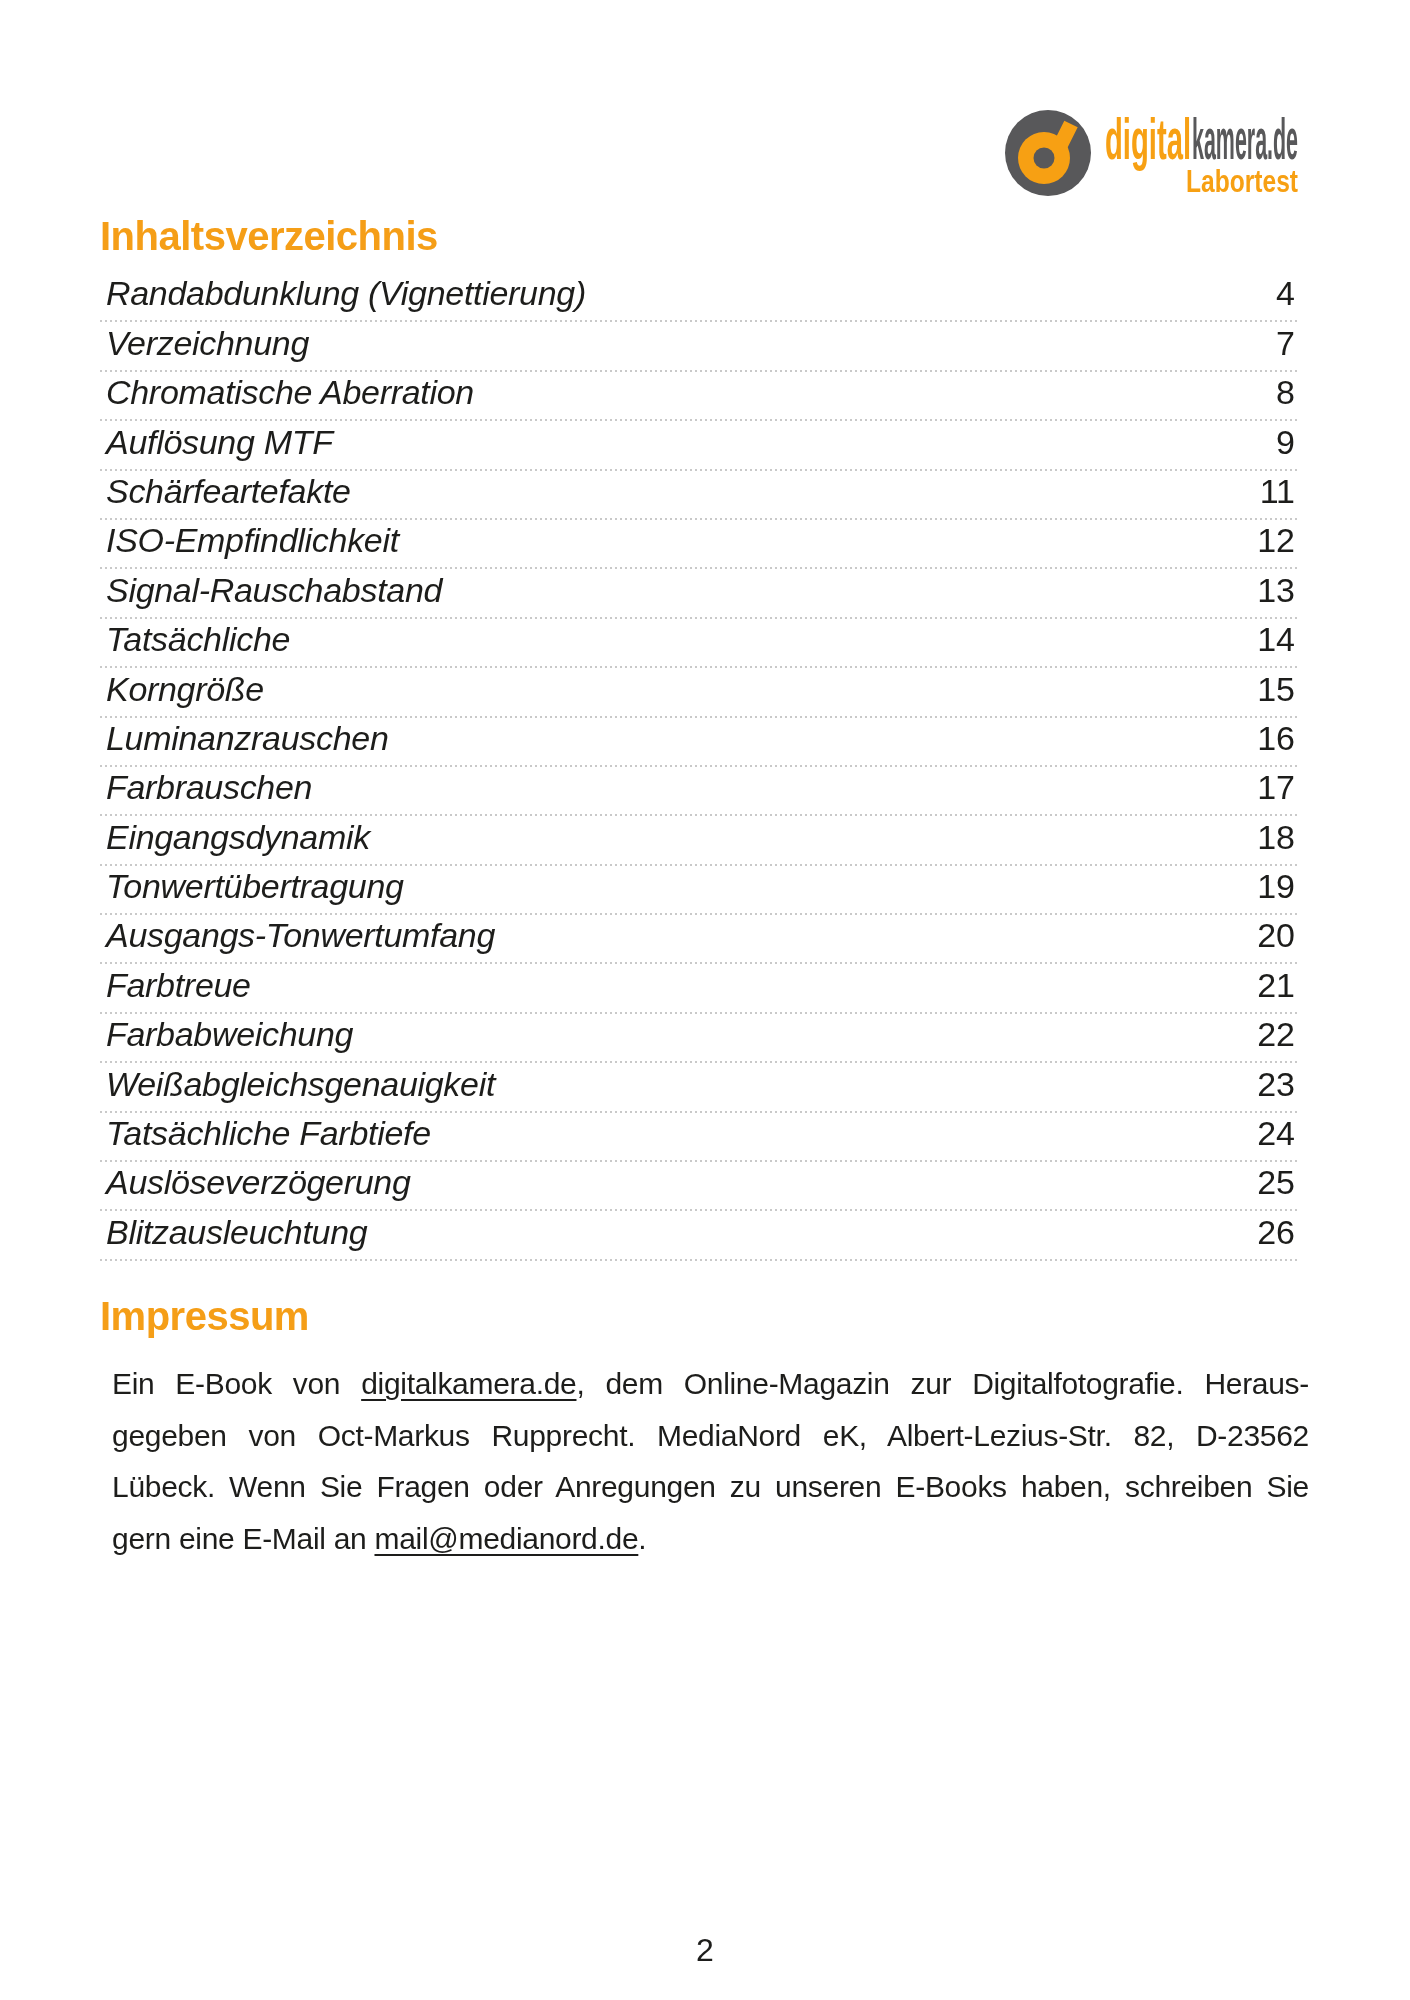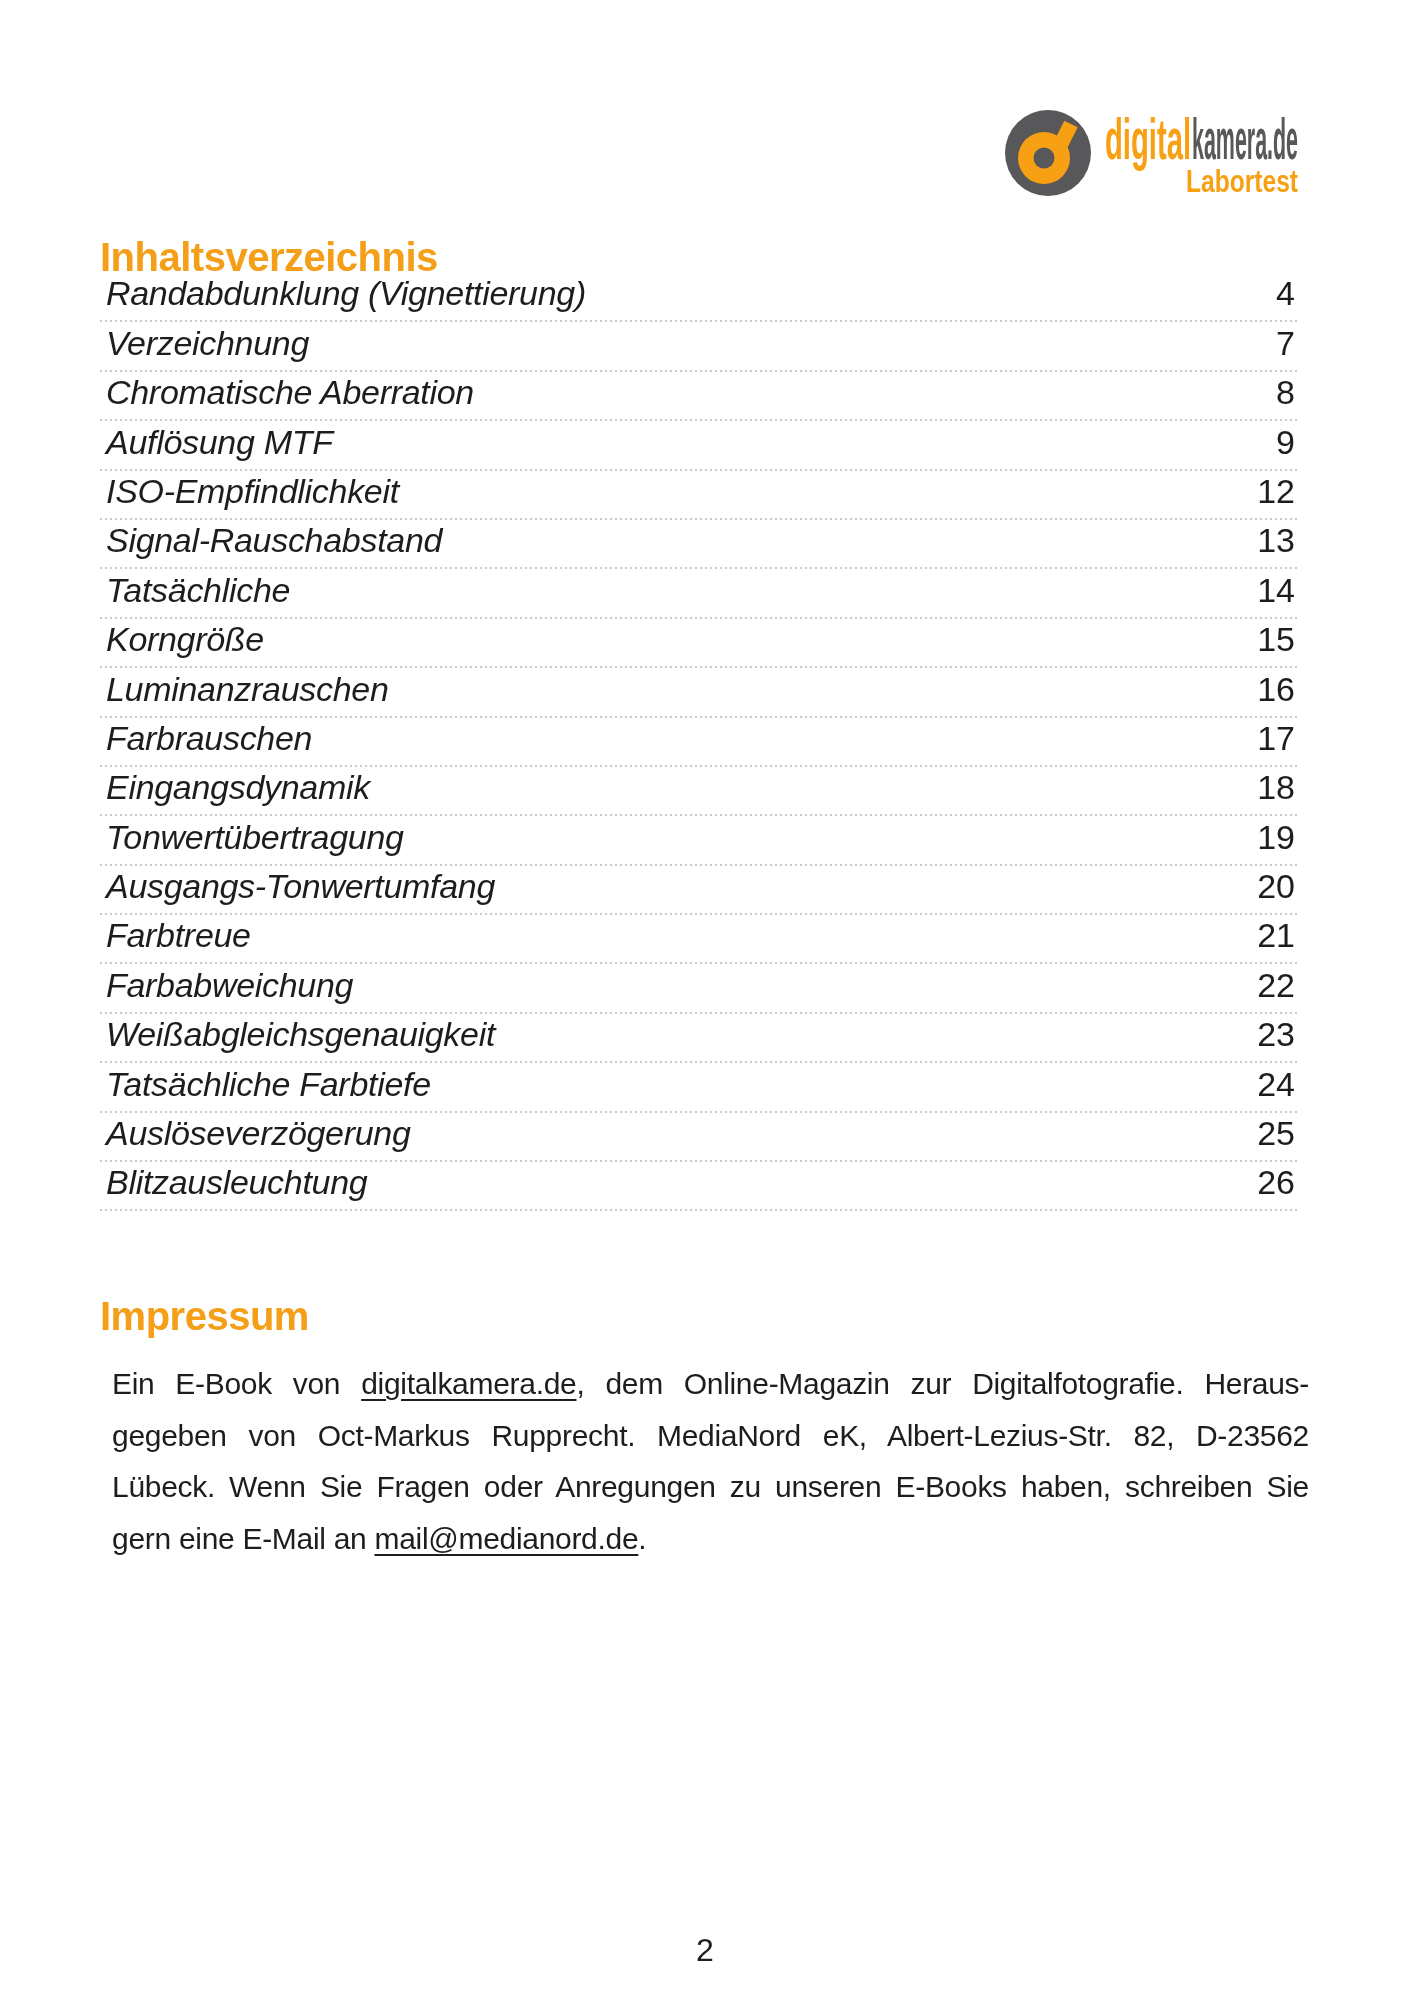--- a/index.html
+++ b/index.html
@@ -11,21 +11,21 @@
   .abs{position:absolute;}
 
   
   .logo{left:1005px;top:106px;}
 
   
   .sec-heading{
     left:100px;font-size:40px;font-weight:bold;color:#F59E17;
     line-height:1.1;letter-spacing:-0.5px;
   }
-  .h-toc{top:214px;margin-top:21px;}
+  .h-toc{top:214px;}
   .h-imp{top:1294px;}
 
   
   .toc-list{left:100px;top:273px;width:1197px;}
   .toc-row{
     position:relative;height:49.4px;display:flex;
     justify-content:space-between;align-items:flex-end;
     box-sizing:border-box;padding:0 0 9px 0;cursor:pointer;
   }
   .toc-row::after{
@@ -79,20 +79,24 @@
       <span class="toc-label">Verzeichnung</span>
       <span class="toc-num">7</span>
     </div>
     <div class="toc-row">
       <span class="toc-label">Chromatische Aberration</span>
       <span class="toc-num">8</span>
     </div>
     <div class="toc-row">
       <span class="toc-label">Auflösung MTF</span>
       <span class="toc-num">9</span>
+    </div>
+    <div class="toc-row">
+      <span class="toc-label">Schärfeartefakte</span>
+      <span class="toc-num">11</span>
     </div>
     <div class="toc-row">
       <span class="toc-label">ISO-Empfindlichkeit</span>
       <span class="toc-num">12</span>
     </div>
     <div class="toc-row">
       <span class="toc-label">Signal-Rauschabstand</span>
       <span class="toc-num">13</span>
     </div>
     <div class="toc-row">

